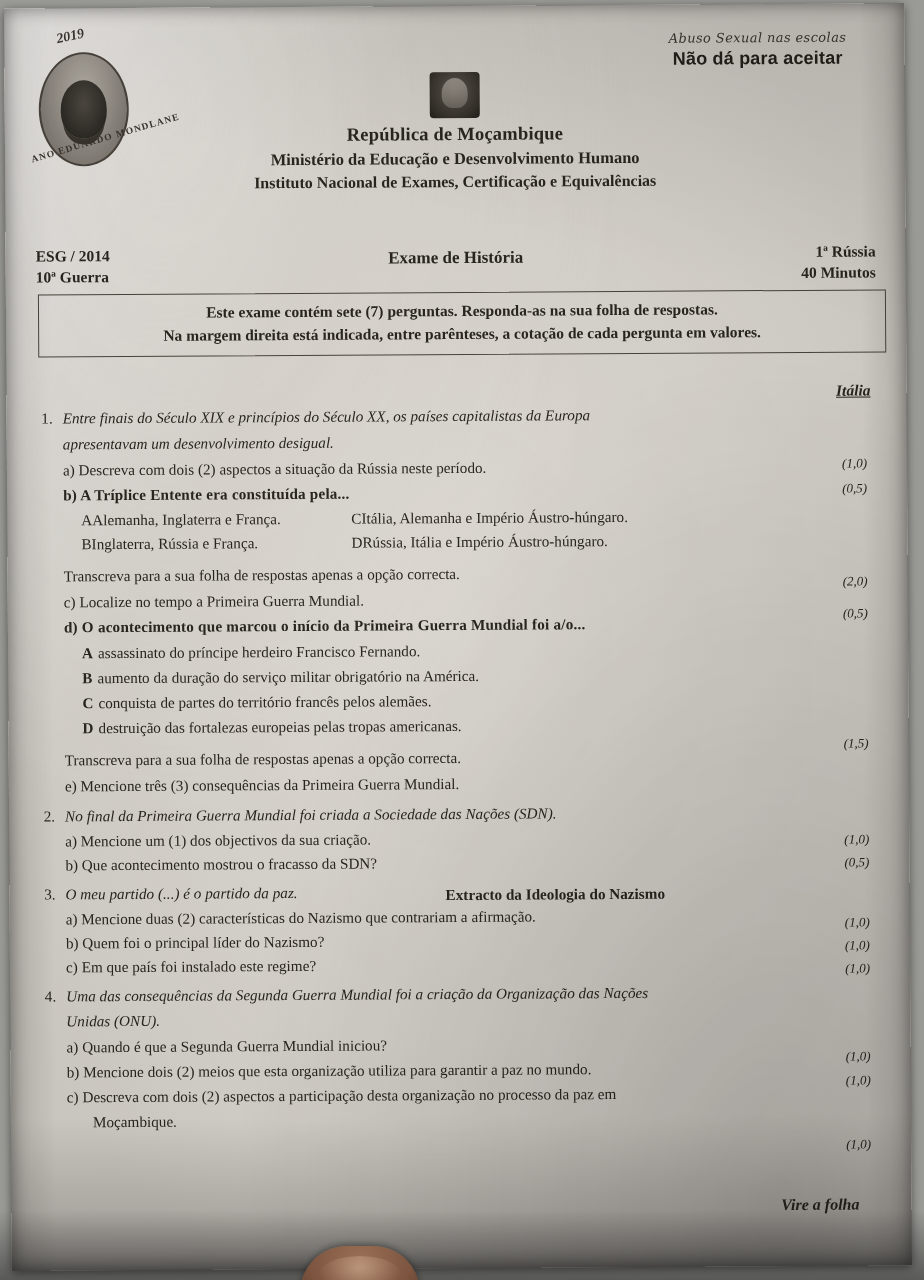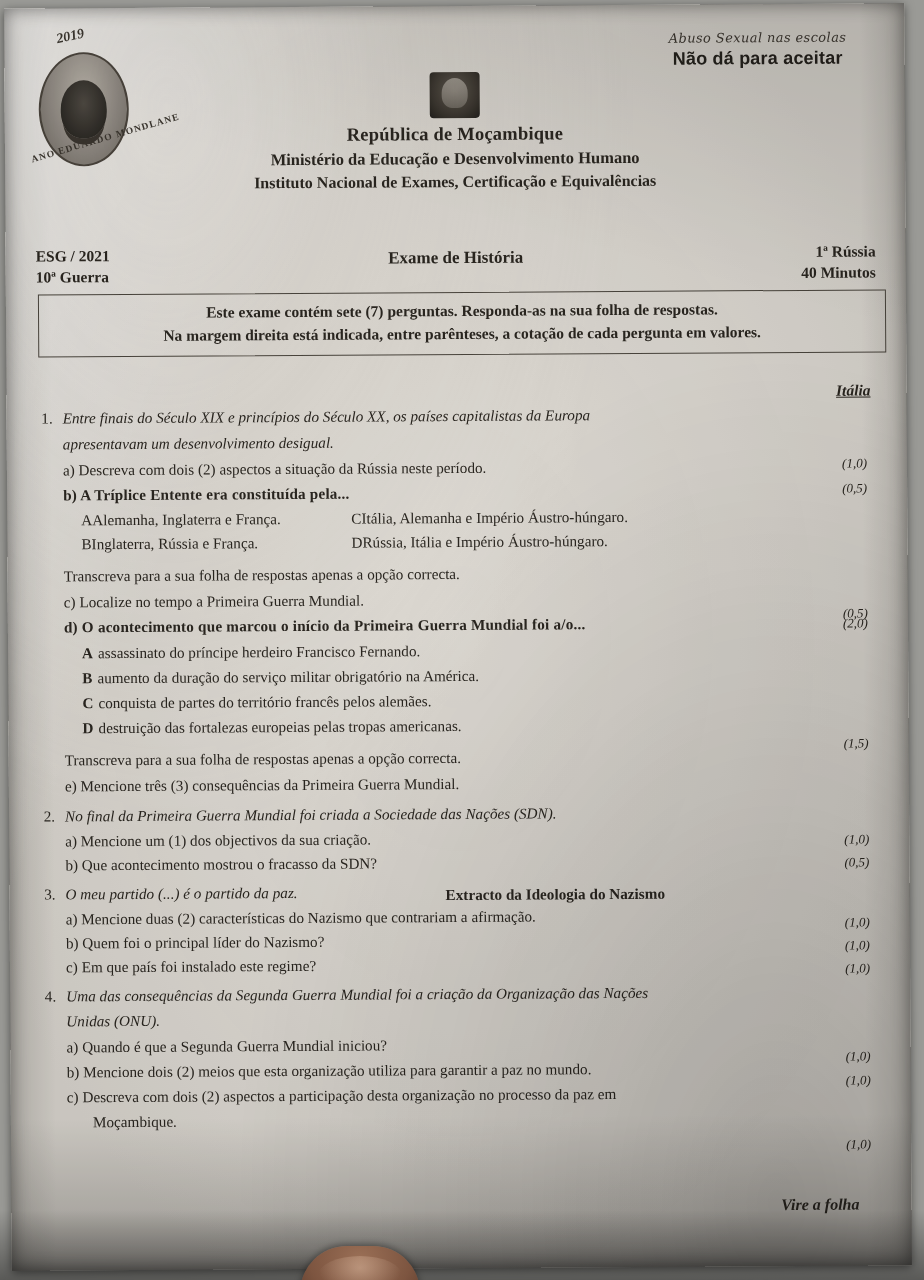--- a/index.html
+++ b/index.html
@@ -294,21 +294,21 @@
       </div>
 
       <div class="org">
         <div class="l1">República de Moçambique</div>
         <div class="l2">Ministério da Educação e Desenvolvimento Humano</div>
         <div class="l3">Instituto Nacional de Exames, Certificação e Equivalências</div>
       </div>
 
       <div class="meta">
         <div class="left">
-          <div>ESG / 2021</div>
+          <div>ESG / 2014</div>
           <div>10ª Guerra</div>
         </div>
         <div class="center">Exame de História</div>
         <div class="right">
           <div>1ª Rússia</div>
           <div>40 Minutos</div>
         </div>
       </div>
 
       <div class="notice">
@@ -337,21 +337,21 @@
         <span class="c2"><span class="k">C</span><span>Itália, Alemanha e Império Áustro-húngaro.</span></span>
       </div>
       <div class="opt2col" style="top:527px;">
         <span class="c1"><span class="k">B</span><span>Inglaterra, Rússia e França.</span></span>
         <span class="c2"><span class="k">D</span><span>Rússia, Itália e Império Áustro-húngaro.</span></span>
       </div>
 
       <div class="transc" style="top:559px;">Transcreva para a sua folha de respostas apenas a opção correcta.</div>
 
       <div class="sub" style="top:584px;">c) Localize no tempo a Primeira Guerra Mundial.</div>
-      <div class="cot" style="top:612px;">(2,0)</div>
+      <div class="cot" style="top:570px;">(2,0)</div>
 
       <div class="sub bold" style="top:609px;">d) O acontecimento que marcou o início da Primeira Guerra Mundial foi a/o...</div>
       <div class="cot" style="top:602px;">(0,5)</div>
 
       <div class="opt" style="top:636px;"><span class="k">A</span><span>assassinato do príncipe herdeiro Francisco Fernando.</span></div>
       <div class="opt" style="top:661px;"><span class="k">B</span><span>aumento da duração do serviço militar obrigatório na América.</span></div>
       <div class="opt" style="top:686px;"><span class="k">C</span><span>conquista de partes do território francês pelos alemães.</span></div>
       <div class="opt" style="top:711px;"><span class="k">D</span><span>destruição das fortalezas europeias pelas tropas americanas.</span></div>
 
       <div class="transc" style="top:743px;">Transcreva para a sua folha de respostas apenas a opção correcta.</div>

